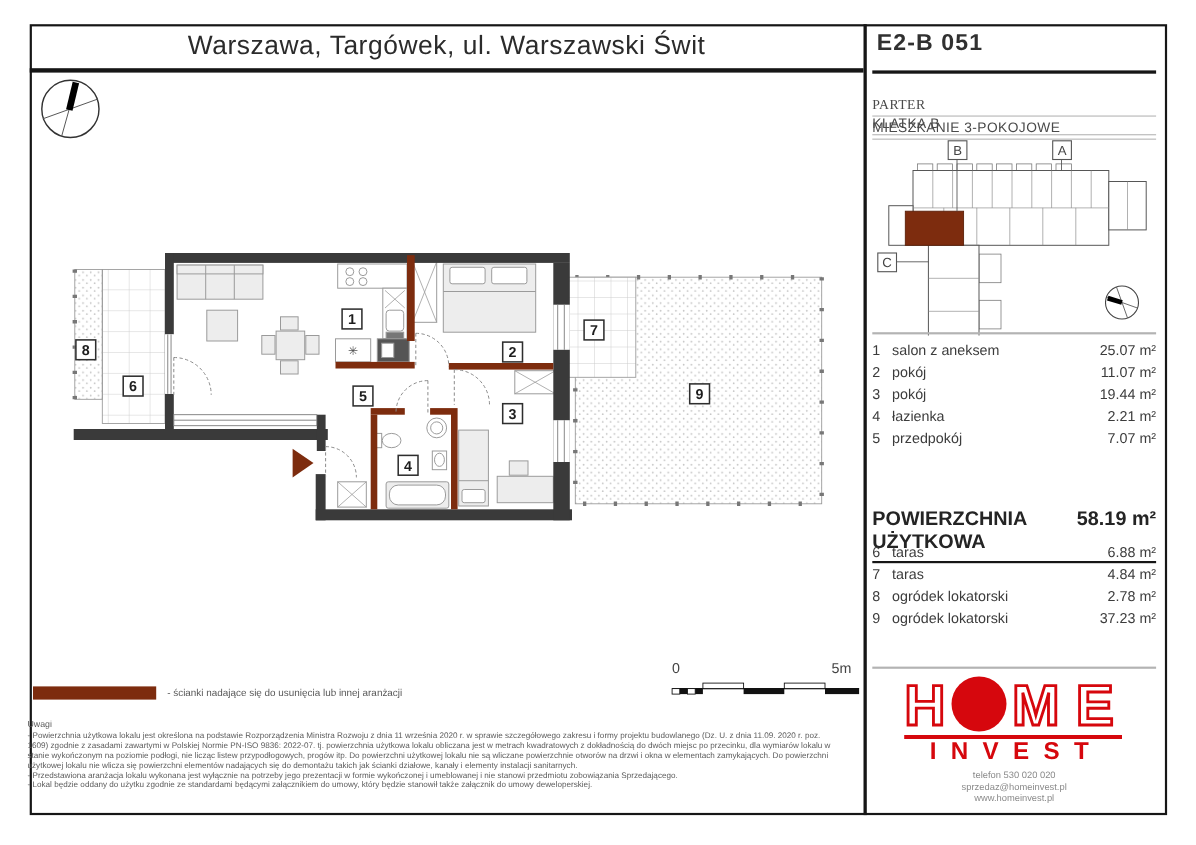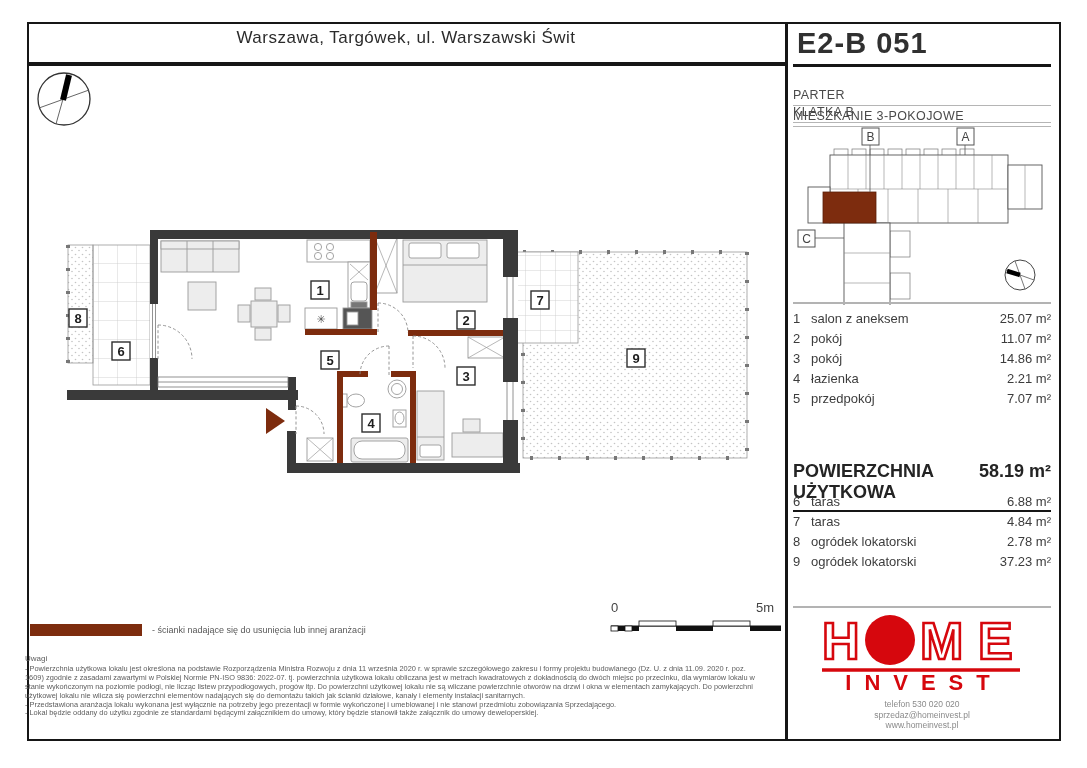--- a/index.html
+++ b/index.html
@@ -1,24 +1,24 @@
 <!DOCTYPE html>
 <html><head>
 <meta charset="utf-8">
 <style>
   html,body{margin:0;padding:0;background:#fff;}
   #page{position:relative;width:1087px;height:768px;background:#fff;overflow:hidden;
         font-family:"Liberation Sans",sans-serif;color:#333;}
   .abs{position:absolute;}
   #frame{left:27px;top:22px;width:1034px;height:719px;border:2.5px solid #161616;box-sizing:border-box;}
   #vdivider{left:785px;top:22px;width:2.5px;height:719px;background:#161616;}
-  #title{left:27px;top:28px;width:758px;text-align:center;font-size:17px;font-weight:400;
+  #title{left:27px;top:28px;width:758px;text-align:center;font-size:24px;font-weight:400;
          color:#2b2b2b;letter-spacing:.5px;}
   #title-underline{left:27px;top:62px;width:758px;height:3.5px;background:#161616;}
-  #unit-id{left:797px;top:27px;font-size:29px;font-weight:700;color:#303030;letter-spacing:1px;}
+  #unit-id{left:797px;top:27px;font-size:21px;font-weight:700;color:#303030;letter-spacing:1px;}
   #unit-underline{left:793px;top:64px;width:258px;height:3px;background:#161616;}
   .subrow{left:793px;width:258px;height:17px;border-bottom:1px solid #b5b5b5;font-size:12.5px;
           color:#4a4a4a;letter-spacing:.4px;}
   .gray-div{width:258px;height:2px;background:#b3b3b3;left:793px;}
   .list{left:793px;width:258px;font-size:13px;color:#3c3c3c;}
   .lrow{display:flex;margin-bottom:5px;}
   .lnum{width:18px;}
   .lname{flex:1;}
   .lval{text-align:left;}
   #total-row{left:793px;top:461px;width:258px;display:flex;font-weight:700;font-size:18px;
@@ -36,21 +36,21 @@
 
   <div id="frame" class="abs"></div>
   <div id="vdivider" class="abs"></div>
 
   <div id="title" class="abs">Warszawa, Targówek, ul. Warszawski Świt</div>
   <div id="title-underline" class="abs"></div>
 
   <div id="unit-id" class="abs">E2-B 051</div>
   <div id="unit-underline" class="abs"></div>
   <div class="abs subrow" style="top:70px;margin-top:39px;">MIESZKANIE 3-POKOJOWE</div>
-  <div class="abs subrow" style="top:88px;">PARTER</div>
+  <div class="abs subrow" style="top:88px;font-family:Liberation Serif, serif;">PARTER</div>
   <div class="abs subrow" style="top:105px;">KLATKA B</div>
 
   <svg class="abs" style="left:33px;top:68px;" width="62" height="62" viewBox="0 0 62 62">
     <circle cx="31" cy="31" r="26" fill="none" stroke="#333" stroke-width="1.3"></circle>
     <line x1="6" y1="40" x2="56" y2="22" stroke="#555" stroke-width="0.9"></line>
     <line x1="30" y1="31" x2="23" y2="56" stroke="#555" stroke-width="0.9"></line>
     <line x1="36" y1="7" x2="30" y2="32" stroke="#000" stroke-width="6"></line>
   </svg>
 
   <svg class="abs" style="left:788px;top:123px;" width="272" height="182" viewBox="0 0 272 182">
@@ -294,21 +294,21 @@
       <span class="lval">25.07 m²</span>
       </div>
     <div class="lrow">
       <span class="lnum">2</span>
       <span class="lname">pokój</span>
       <span class="lval">11.07 m²</span>
       </div>
     <div class="lrow">
       <span class="lnum">3</span>
       <span class="lname">pokój</span>
-      <span class="lval">14.86 m²</span>
+      <span class="lval">19.44 m²</span>
       </div>
     <div class="lrow">
       <span class="lnum">4</span>
       <span class="lname">łazienka</span>
       <span class="lval">2.21 m²</span>
       </div>
     <div class="lrow">
       <span class="lnum">5</span>
       <span class="lname">przedpokój</span>
       <span class="lval">7.07 m²</span>

